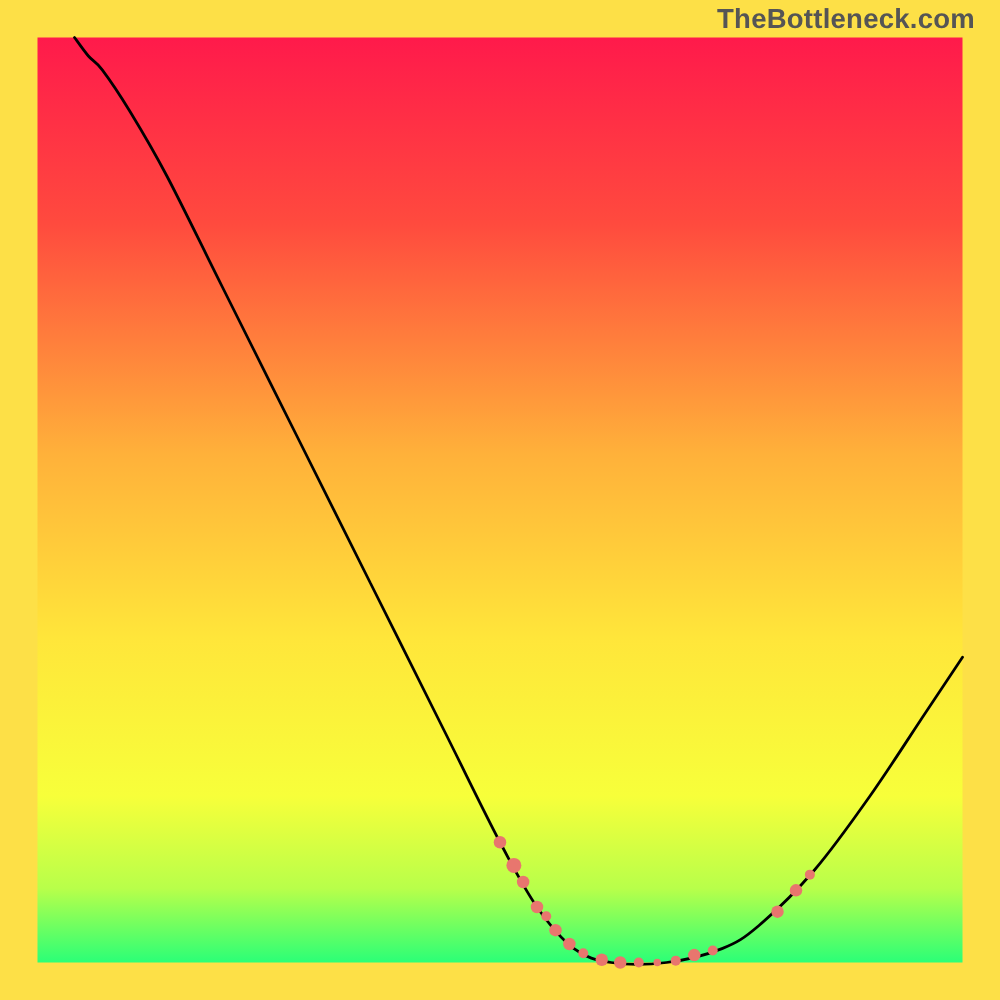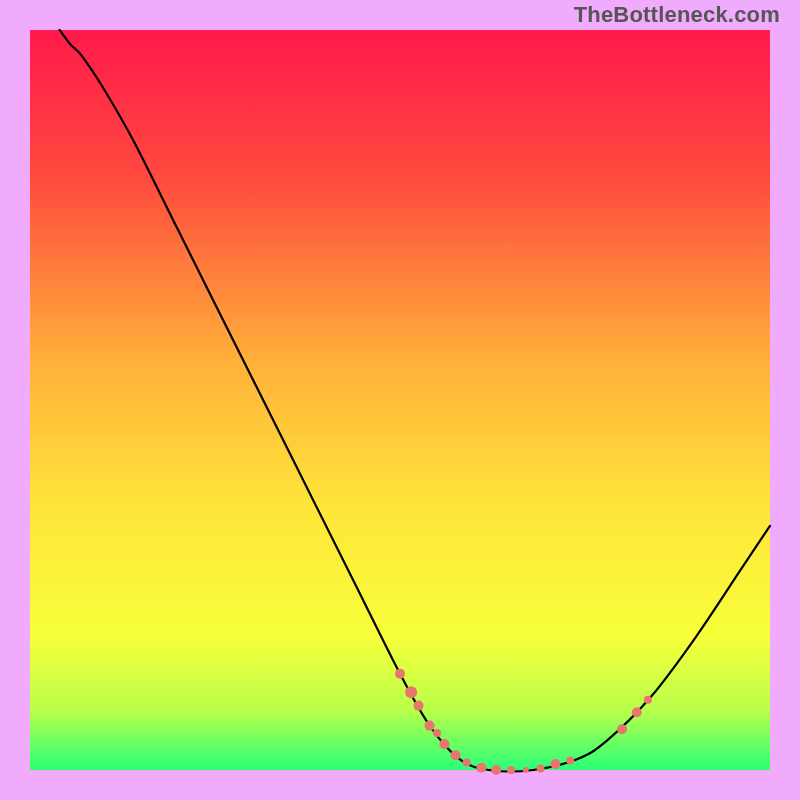--- a/index.html
+++ b/index.html
@@ -10,21 +10,21 @@
     background: #000;
     overflow: hidden;
     font-family: Arial, Helvetica, sans-serif;
   }
   .frame {
     position: absolute;
     top: 0;
     left: 0;
     width: 800px;
     height: 800px;
-    background: #f0abfc;
+    background: #fde047;
   }
   .watermark {
     position: absolute;
     top: 2px;
     right: 20px;
     color: #555;
     font-size: 22px;
     font-weight: bold;
     letter-spacing: 0.2px;
     z-index: 10;

